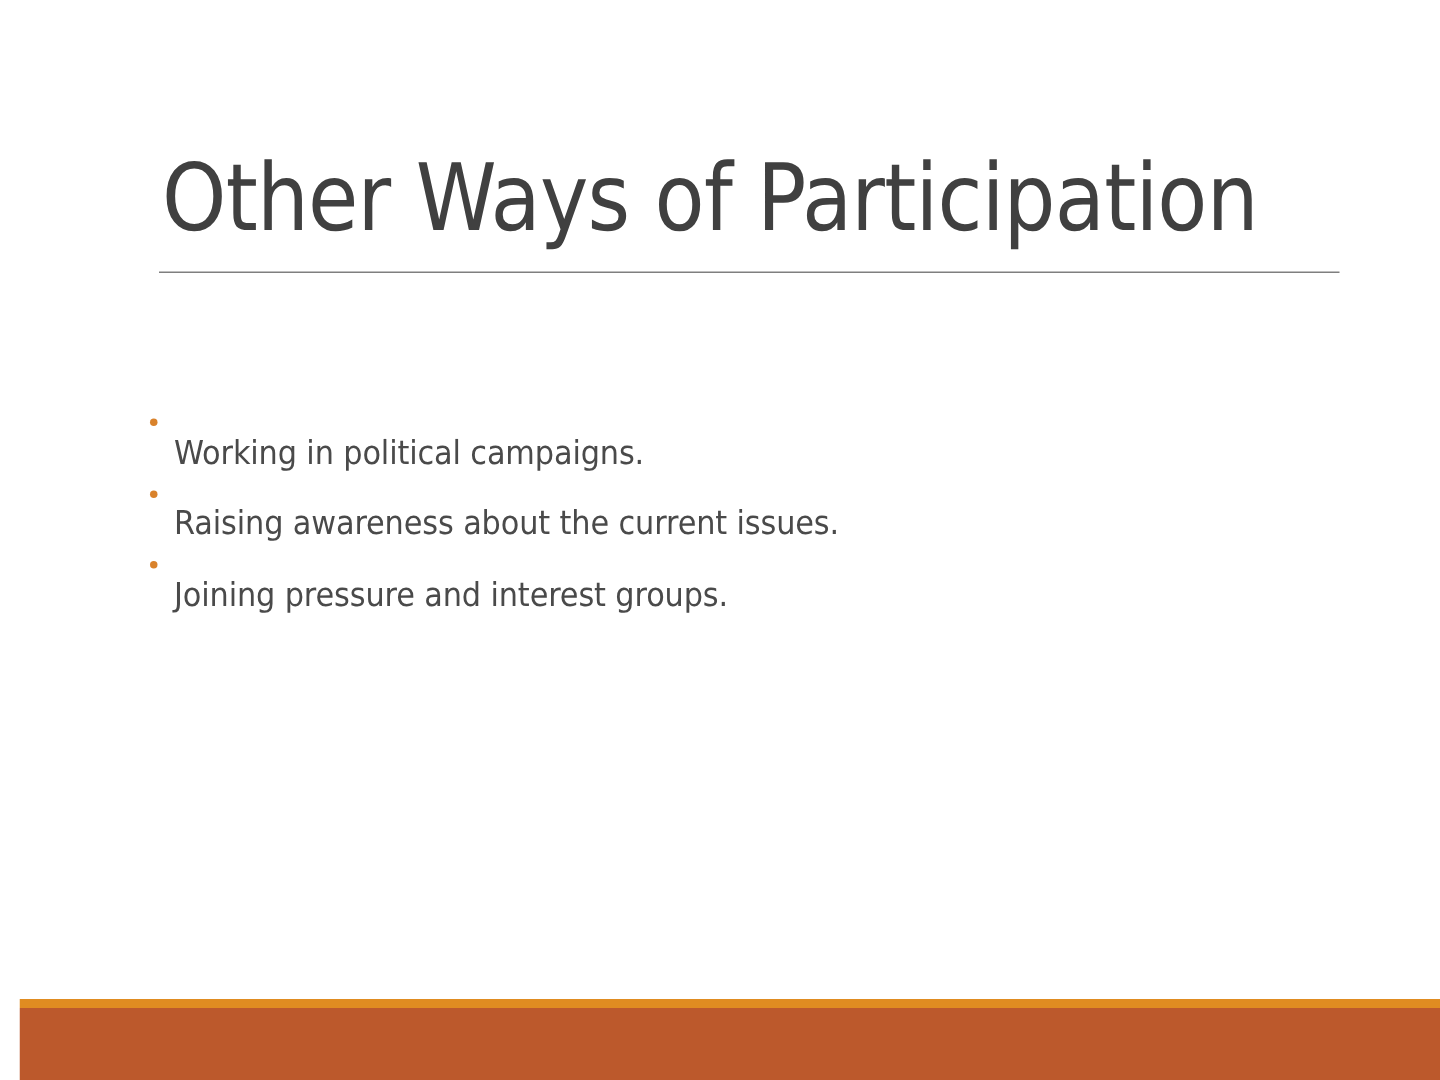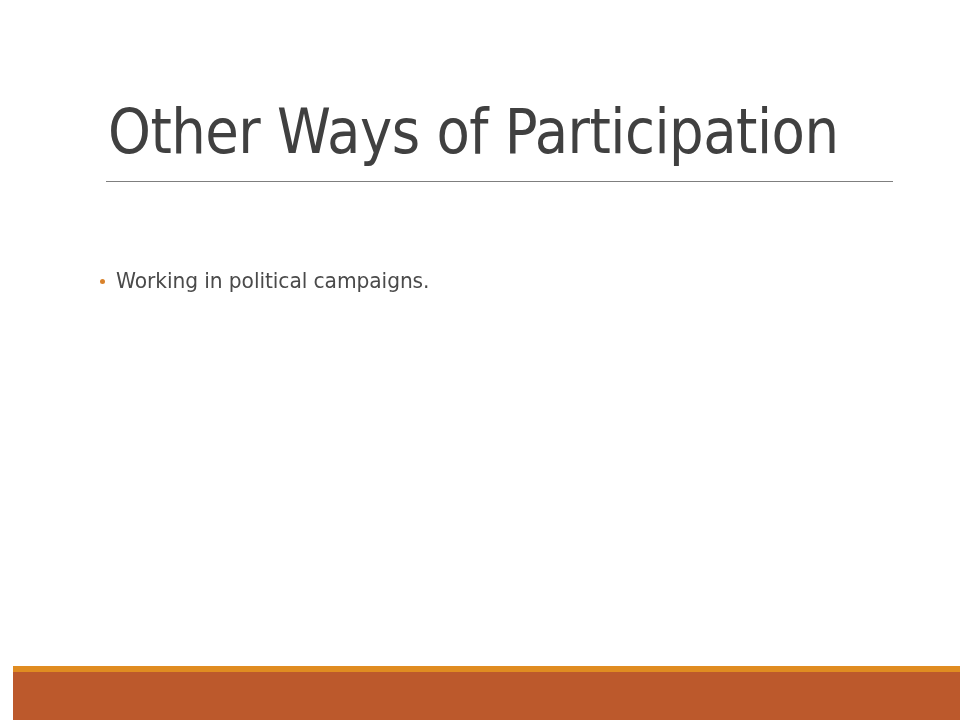--- a/index.html
+++ b/index.html
@@ -66,21 +66,21 @@
     margin: 0;
     padding: 0;
     list-style: none;
   }
 
   .bullet-item {
     position: relative;
     height: 47.5px;
     padding-left: 19px;
     display: flex;
-    align-items: flex-start;
+    align-items: flex-end;
   }
 
   .bullet-dot {
     position: absolute;
     left: 3px;
     top: 11px;
     width: 5px;
     height: 5px;
     border-radius: 50%;
     background: #d9822b;
@@ -128,20 +128,28 @@
   </div>
 
   <ul class="bullet-list">
 
     <li class="bullet-item">
       <span class="bullet-dot"></span>
       <span class="bullet-text">Working in political campaigns.</span>
     </li>
 
 
+    <li class="bullet-item">
+      <span class="bullet-dot"></span>
+      <span class="bullet-text">Raising awareness about the current issues.</span>
+    </li>
 
+    <li class="bullet-item">
+      <span class="bullet-dot"></span>
+      <span class="bullet-text">Joining pressure and interest groups.</span>
+    </li>
 
   </ul>
 
   <div class="footer-band-accent"></div>
   <div class="footer-band-main"></div>
 
 </div>
 
 </body></html>

